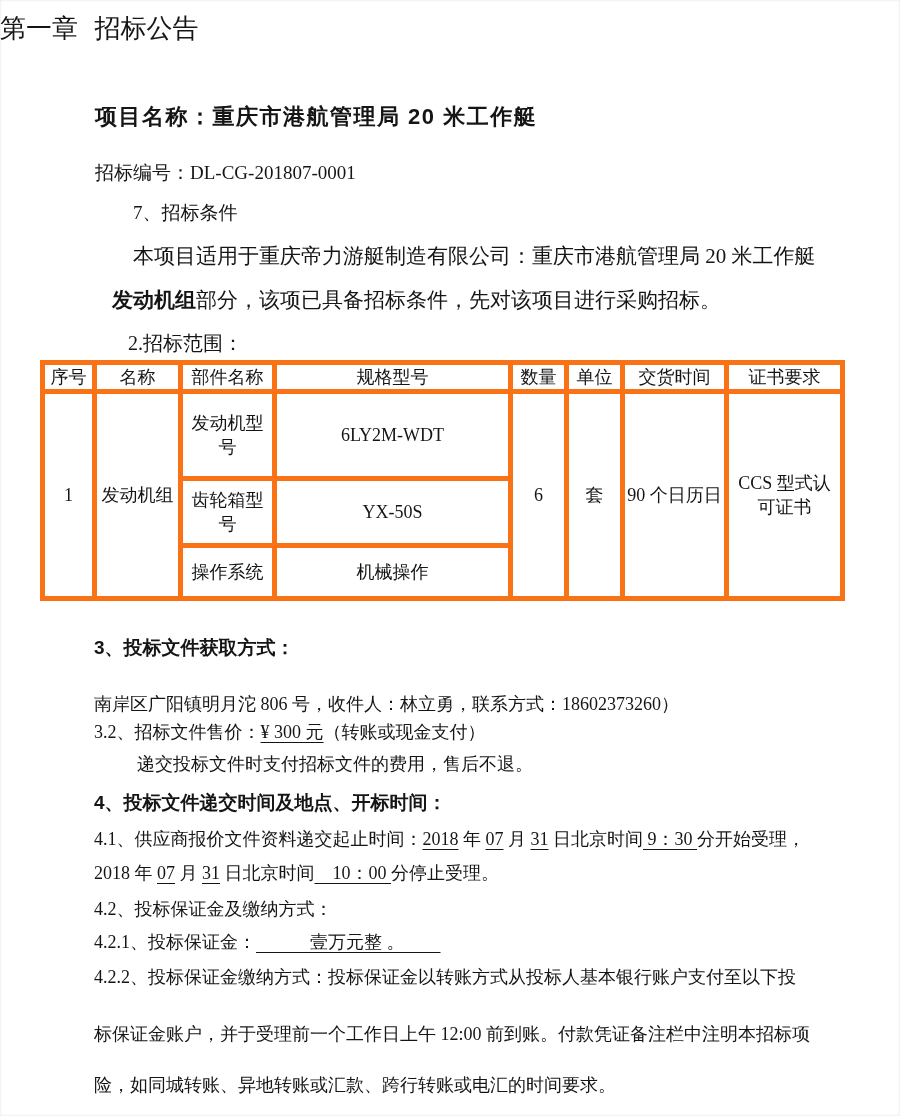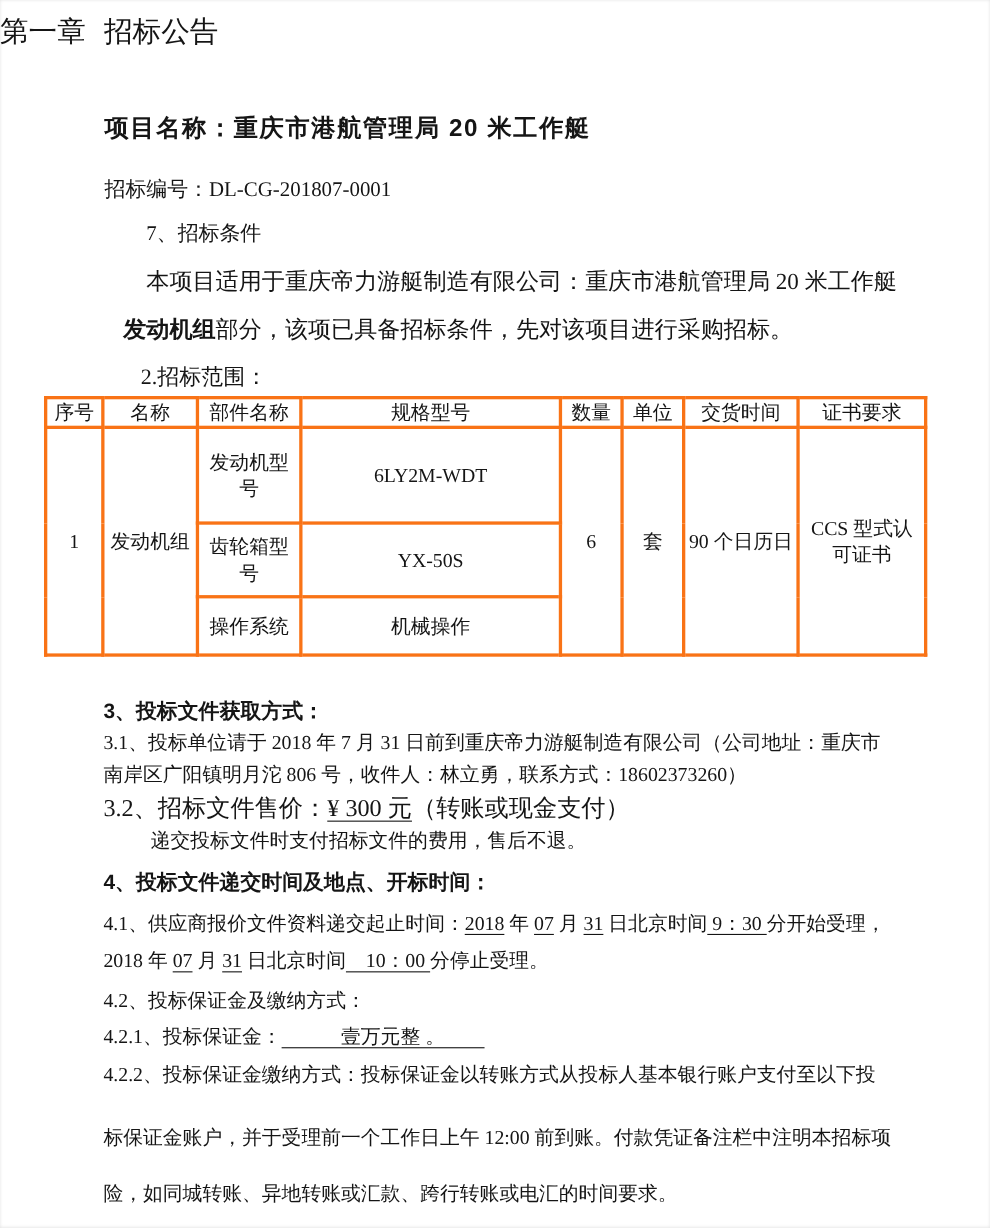--- a/index.html
+++ b/index.html
@@ -16,21 +16,21 @@
   .center{left:0;width:900px;text-align:left;}
   .hei{font-family:"Liberation Sans","DejaVu Sans",sans-serif;}
   .b{font-weight:bold;}
   .u{text-decoration:underline;text-underline-offset:4px;text-decoration-thickness:1px;}
   table.scope{
     position:absolute;left:40px;top:360px;width:800px;
     border-collapse:collapse;table-layout:fixed;
     font-size:18px;color:#151515;
   }
   .scope th,.scope td{
-    border:3px solid #f97316;
+    border:5px solid #f97316;
     text-align:center;vertical-align:middle;
     font-weight:normal;padding:0 2px;
     line-height:1.35;
   }
   .scope tr.hdr{height:26px;}
   .scope tr.r1{height:87px;}
   .scope tr.r2{height:67px;}
   .scope tr.r3{height:53px;margin-left:16px;}
 </style>
 </head>
@@ -90,25 +90,24 @@
     </tr>
     <tr class="r3">
       <td>操作系统</td>
       <td>机械操作</td>
     </tr>
   </tbody>
     </table>
 
   <div class="ln b hei" style="top:636px;left:94px;font-size:19px;">3、投标文件获取方式：</div>
 
-  <div class="ln" style="top:664px;left:94px;font-size:18px;">3.1、投标单位请于 2018 年 7 月 31 日前到重庆帝力游艇制造有限公司（公司地址：重庆市</div>
 
   <div class="ln" style="top:693px;left:94px;font-size:18px;">南岸区广阳镇明月沱 806 号，收件人：林立勇，联系方式：18602373260）</div>
 
-  <div class="ln" style="top:721px;left:94px;font-size:22px;"><span>3.2、招标文件售价：</span><span class="u">¥ 300 元</span><span>（转账或现金支付）</span></div>
+  <div class="ln" style="top:721px;left:94px;font-size:18px;"><span>3.2、招标文件售价：</span><span class="u">¥ 300 元</span><span>（转账或现金支付）</span></div>
 
   <div class="ln" style="top:753px;left:137px;font-size:18px;">递交投标文件时支付招标文件的费用，售后不退。</div>
 
   <div class="ln b hei" style="top:791px;left:94px;font-size:19px;">4、投标文件递交时间及地点、开标时间：</div>
 
   <div class="ln" style="top:828px;left:94px;font-size:18px;"><span>4.1、供应商报价文件资料递交起止时间：</span><span class="u">2018</span><span> 年 </span><span class="u">07</span><span> 月 </span><span class="u">31</span><span> 日北京时间</span><span class="u"> 9：30 </span><span>分开始受理，</span></div>
 
   <div class="ln" style="top:862px;left:94px;font-size:18px;"><span>2018 年 </span><span class="u">07</span><span> 月 </span><span class="u">31</span><span> 日北京时间</span><span class="u">　10：00 </span><span>分停止受理。</span></div>
 
   <div class="ln" style="top:898px;left:94px;font-size:18px;">4.2、投标保证金及缴纳方式：</div>

